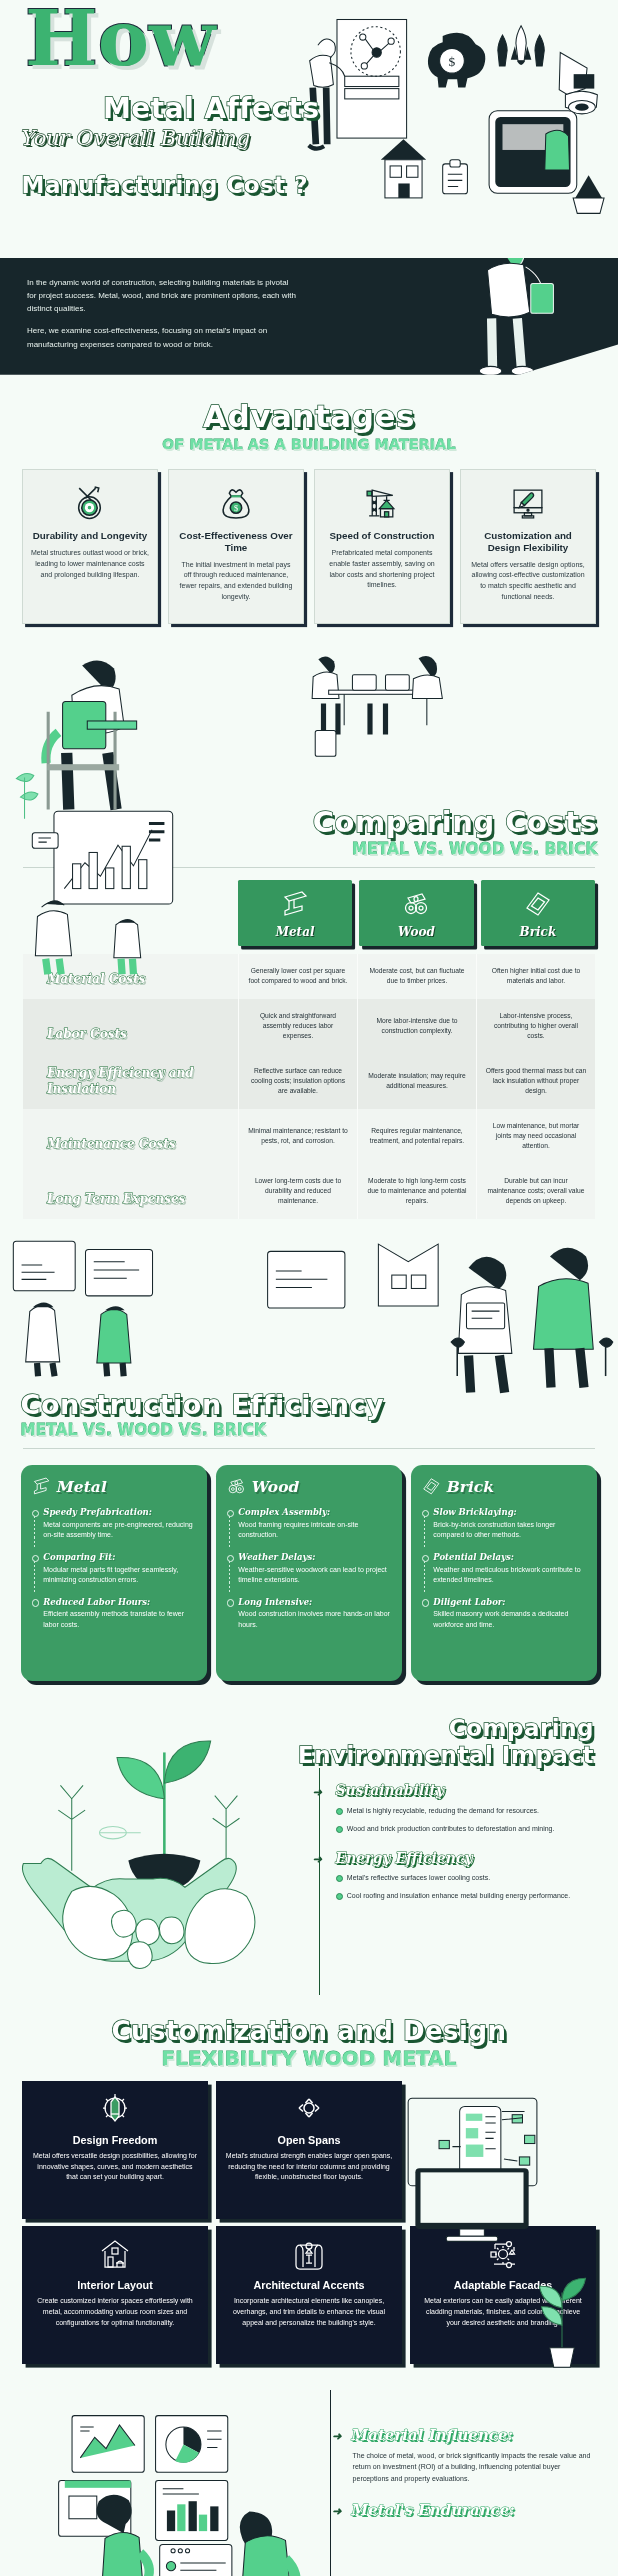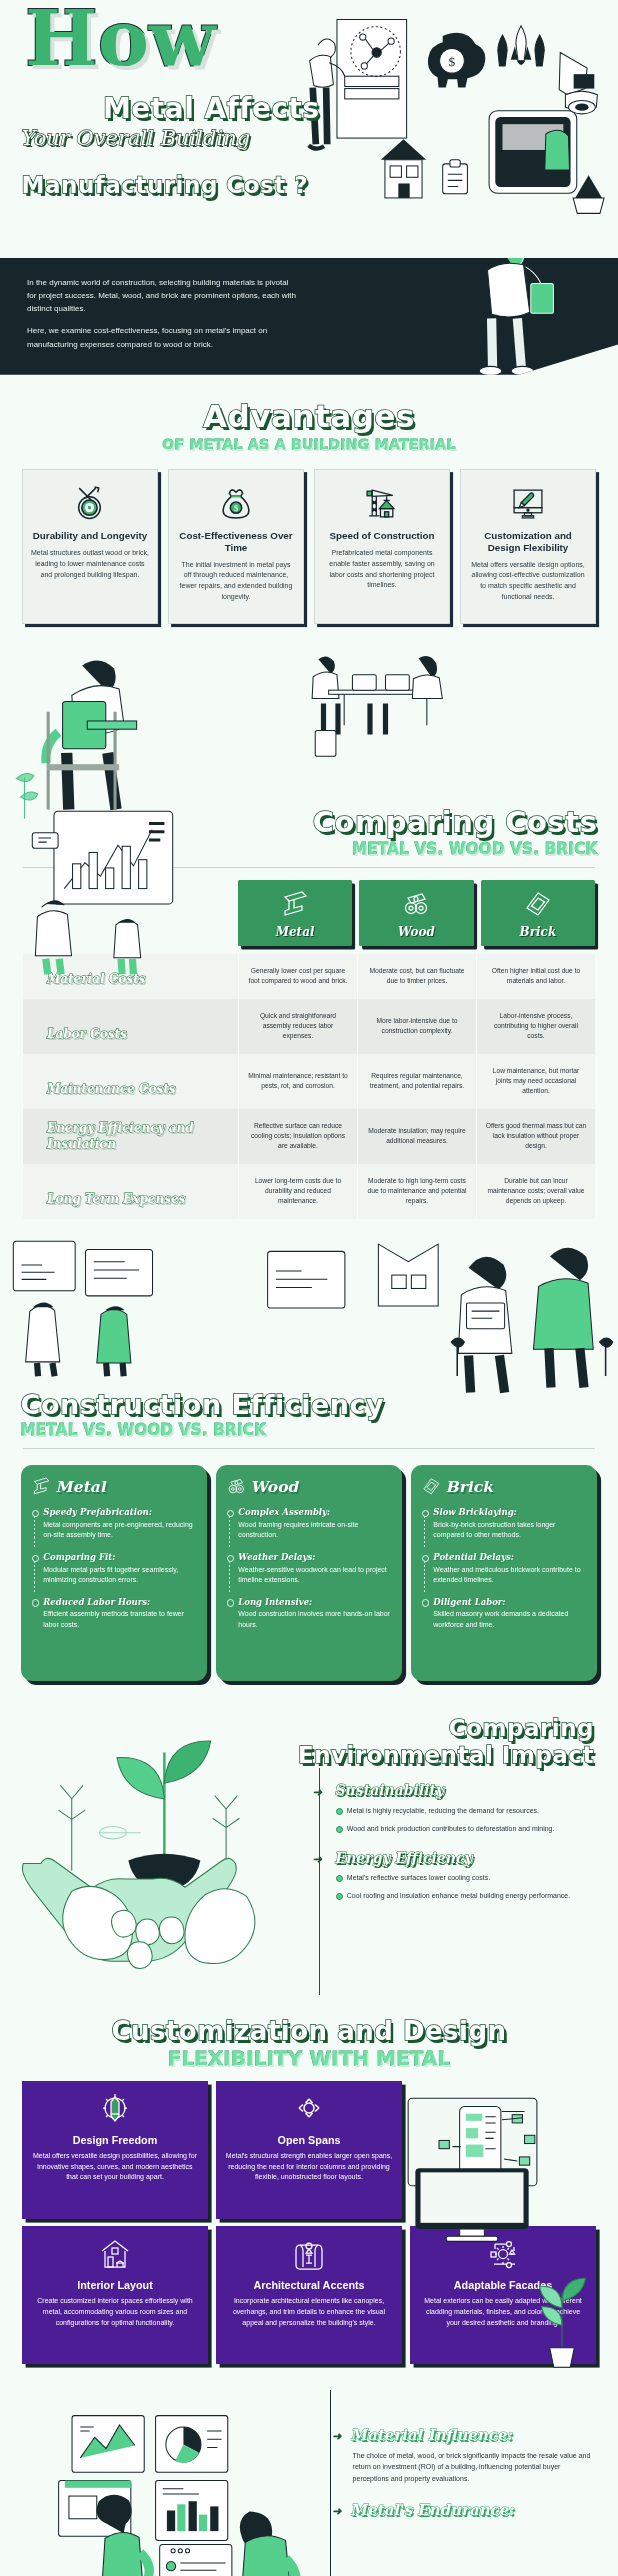--- a/index.html
+++ b/index.html
@@ -226,21 +226,21 @@
     border-radius: 50%; background: #53cf8c; border: 0.5px solid #2c8a58;
   }
 
   
   .cu-head { text-align:center; padding: 5.2px 0 11.3px; }
   .cu-head .t1 { font-size: 26px; text-align: right; }
   .cu-head .t2 { font-size: 19.6px; display:block; margin-top: 1px; }
   .cu-zone { position: relative; padding: 0 21.6px 20.6px; }
   .cu-grid { display:grid; grid-template-columns: repeat(3,1fr); gap: 7.2px; }
   .cu-card {
-    background:#4c1d95; color:#fff; box-shadow: 3.6px 3.6px 0 #17262b;
+    background:#0f172a; color:#fff; box-shadow: 3.6px 3.6px 0 #17262b;
     padding: 11.3px 9.3px 13.4px; text-align:center; min-height: 138px;
   }
   .cu-card.ghost { background: transparent; box-shadow:none; }
   .cu-card svg { width: 32px; height: 32px; margin-bottom: 7.2px; }
   .cu-title { font-size: 10.8px; font-weight:bold; margin-bottom: 5.2px; }
   .cu-body { font-size: 7px; line-height: 1.55; }
   .cu-art { position:absolute; right: 9.3px; top: 10.3px; width: 206px; height: 155px; }
   .cu-art2 { position:absolute; right: 15.5px; bottom: 14.4px; width: 82px; height: 98px; }
 
   
@@ -555,35 +555,35 @@
           <div class="tbl-cell">Often higher initial cost due to materials and labor.</div>
         </div>
         <div class="tbl-row even">
           <div class="tbl-lab">
               <span>Labor Costs</span>
             </div>
           <div class="tbl-cell">Quick and straightforward assembly reduces labor expenses.</div>
           <div class="tbl-cell">More labor-intensive due to construction complexity.</div>
           <div class="tbl-cell">Labor-intensive process, contributing to higher overall costs.</div>
         </div>
+        <div class="tbl-row even">
+          <div class="tbl-lab">
+              <span>Energy Efficiency and Insulation</span>
+            </div>
+          <div class="tbl-cell">Reflective surface can reduce cooling costs; insulation options are available.</div>
+          <div class="tbl-cell">Moderate insulation; may require additional measures.</div>
+          <div class="tbl-cell">Offers good thermal mass but can lack insulation without proper design.</div>
+        </div>
         <div class="tbl-row odd">
           <div class="tbl-lab">
               <span>Maintenance Costs</span>
             </div>
           <div class="tbl-cell">Minimal maintenance; resistant to pests, rot, and corrosion.</div>
           <div class="tbl-cell">Requires regular maintenance, treatment, and potential repairs.</div>
           <div class="tbl-cell">Low maintenance, but mortar joints may need occasional attention.</div>
-        </div>
-        <div class="tbl-row even">
-          <div class="tbl-lab">
-              <span>Energy Efficiency and Insulation</span>
-            </div>
-          <div class="tbl-cell">Reflective surface can reduce cooling costs; insulation options are available.</div>
-          <div class="tbl-cell">Moderate insulation; may require additional measures.</div>
-          <div class="tbl-cell">Offers good thermal mass but can lack insulation without proper design.</div>
         </div>
         <div class="tbl-row odd">
           <div class="tbl-lab">
               <span>Long Term Expenses</span>
             </div>
           <div class="tbl-cell">Lower long-term costs due to durability and reduced maintenance.</div>
           <div class="tbl-cell">Moderate to high long-term costs due to maintenance and potential repairs.</div>
           <div class="tbl-cell">Durable but can incur maintenance costs; overall value depends on upkeep.</div>
         </div>
       </div>
@@ -755,21 +755,21 @@
         <div class="env-gtitle">Energy Efficiency</div>
         <div class="env-li">Metal's reflective surfaces lower cooling costs.</div>
         <div class="env-li">Cool roofing and insulation enhance metal building energy performance.</div>
       </div>
     </div>
   </section>
 
   <section>
     <div class="cu-head">
       <span class="t1 script-title">Customization and Design</span>
-      <span class="t2 outline-sub">FLEXIBILITY WITH METAL</span>
+      <span class="t2 outline-sub">FLEXIBILITY WOOD METAL</span>
     </div>
 
     <div class="cu-zone">
       <div class="cu-art">
         <svg viewBox="0 0 400 300" fill="none" stroke="#17262b" stroke-width="2">
           <rect x="10" y="14" width="250" height="170" rx="8" fill="#f3faf6"></rect>
           <rect x="110" y="30" width="80" height="140" rx="10" fill="#ffffff"></rect>
           <g fill="#7fe0ae" stroke="none">
             <rect x="122" y="44" width="32" height="14"></rect>
             <rect x="122" y="72" width="24" height="20"></rect>

